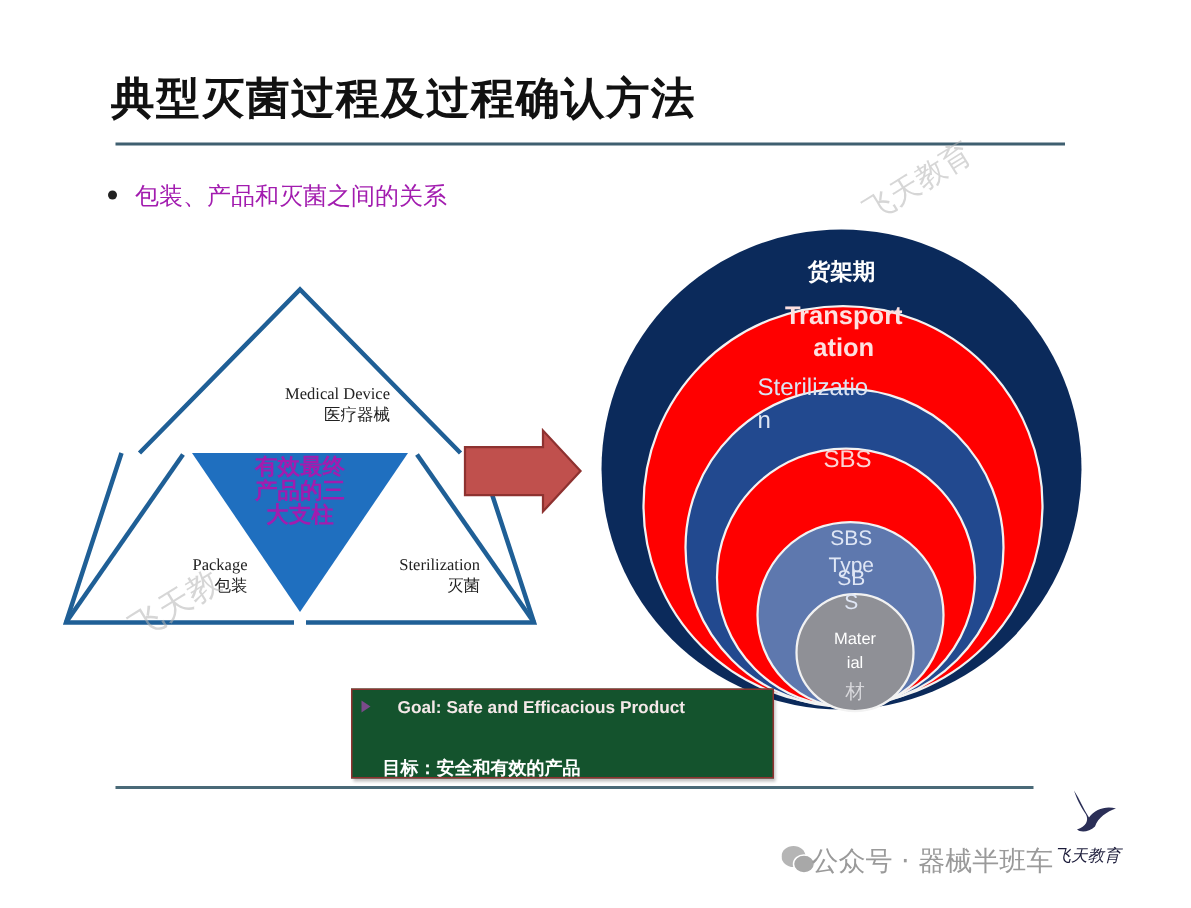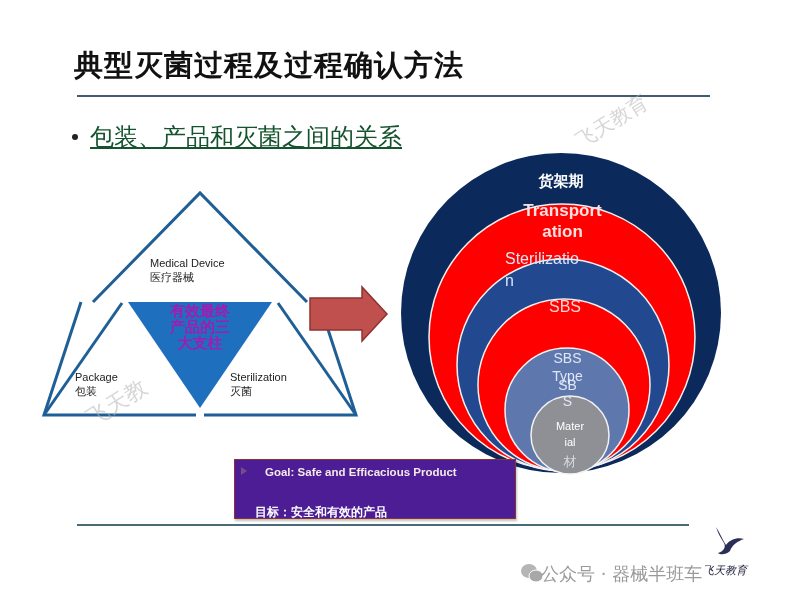--- a/index.html
+++ b/index.html
@@ -2,25 +2,25 @@
 <html><head>
 <meta charset="utf-8">
 <style>
   html, body { margin:0; padding:0; background:#ffffff; }
   body { width:794px; height:605px; position:relative; overflow:hidden;
          font-family:"Liberation Sans", "DejaVu Sans", sans-serif; }
   .abs { position:absolute; }
   .title { left:74px; top:46px; font-family:"DejaVu Sans", sans-serif; font-size:29px;
            color:#111; letter-spacing:1px; white-space:nowrap;font-weight:bold; }
   .rule-top { left:77px; top:95px; width:633px; height:2px; background:#3f5f70; }
-  .bullet { left:72px; top:121px; font-family:"DejaVu Serif", serif; font-size:24px; color:#14532d; white-space:nowrap;text-decoration:underline; }
+  .bullet { left:72px; top:121px; font-family:"DejaVu Serif", serif; font-size:16px; color:#a21caf; white-space:nowrap; }
   .bullet .dot { display:inline-block; width:6px; height:6px; border-radius:50%; background:#222; margin-right:12px; vertical-align:middle; position:relative; top:-2px; }
   .wm { color:rgba(180,180,180,0.55); font-family:"DejaVu Sans", sans-serif; transform:rotate(-32deg); white-space:nowrap; }
-  .tri-label { font-size:11px; color:#222; text-align:left; line-height:14px; }
-  .goal-box { left:234px; top:459px; width:280px; height:58px; background:#4c1d95;
+  .tri-label { font-size:11px; color:#222; text-align:right; line-height:14px;font-family:Liberation Serif, serif; }
+  .goal-box { left:234px; top:459px; width:280px; height:58px; background:#14532d;
               border:1px solid #8e3230; box-shadow:1px 2px 2px rgba(0,0,0,0.25); }
   .goal-en { left:30px; top:6px; font-size:11.5px; font-weight:bold; color:#f4e8e8; white-space:nowrap; }
   .goal-arrow { left:6px; top:7px; width:0; height:0; border-top:4px solid transparent; border-bottom:4px solid transparent; border-left:6px solid #7a4a8a; }
   .goal-cn { left:20px; top:44px; font-size:12px; font-weight:bold; color:#ffffff; white-space:nowrap; font-family:"DejaVu Sans", sans-serif; }
   .rule-bottom { left:77px; top:524px; width:612px; height:2px; background:#4a6a78; }
   .footer { left:541px; top:562px; font-size:18px; color:#9a9a9a; white-space:nowrap; font-family:"DejaVu Sans", sans-serif; }
   .wechat-icon { left:521px; top:563px; width:22px; height:20px; }
   .logo { left:708px; top:525px; width:40px; height:34px; }
   .logo-text { left:703px; top:563px; font-size:11px; font-family:"DejaVu Serif", serif; color:#1c1c3a; font-style:italic; white-space:nowrap; }
 </style>

